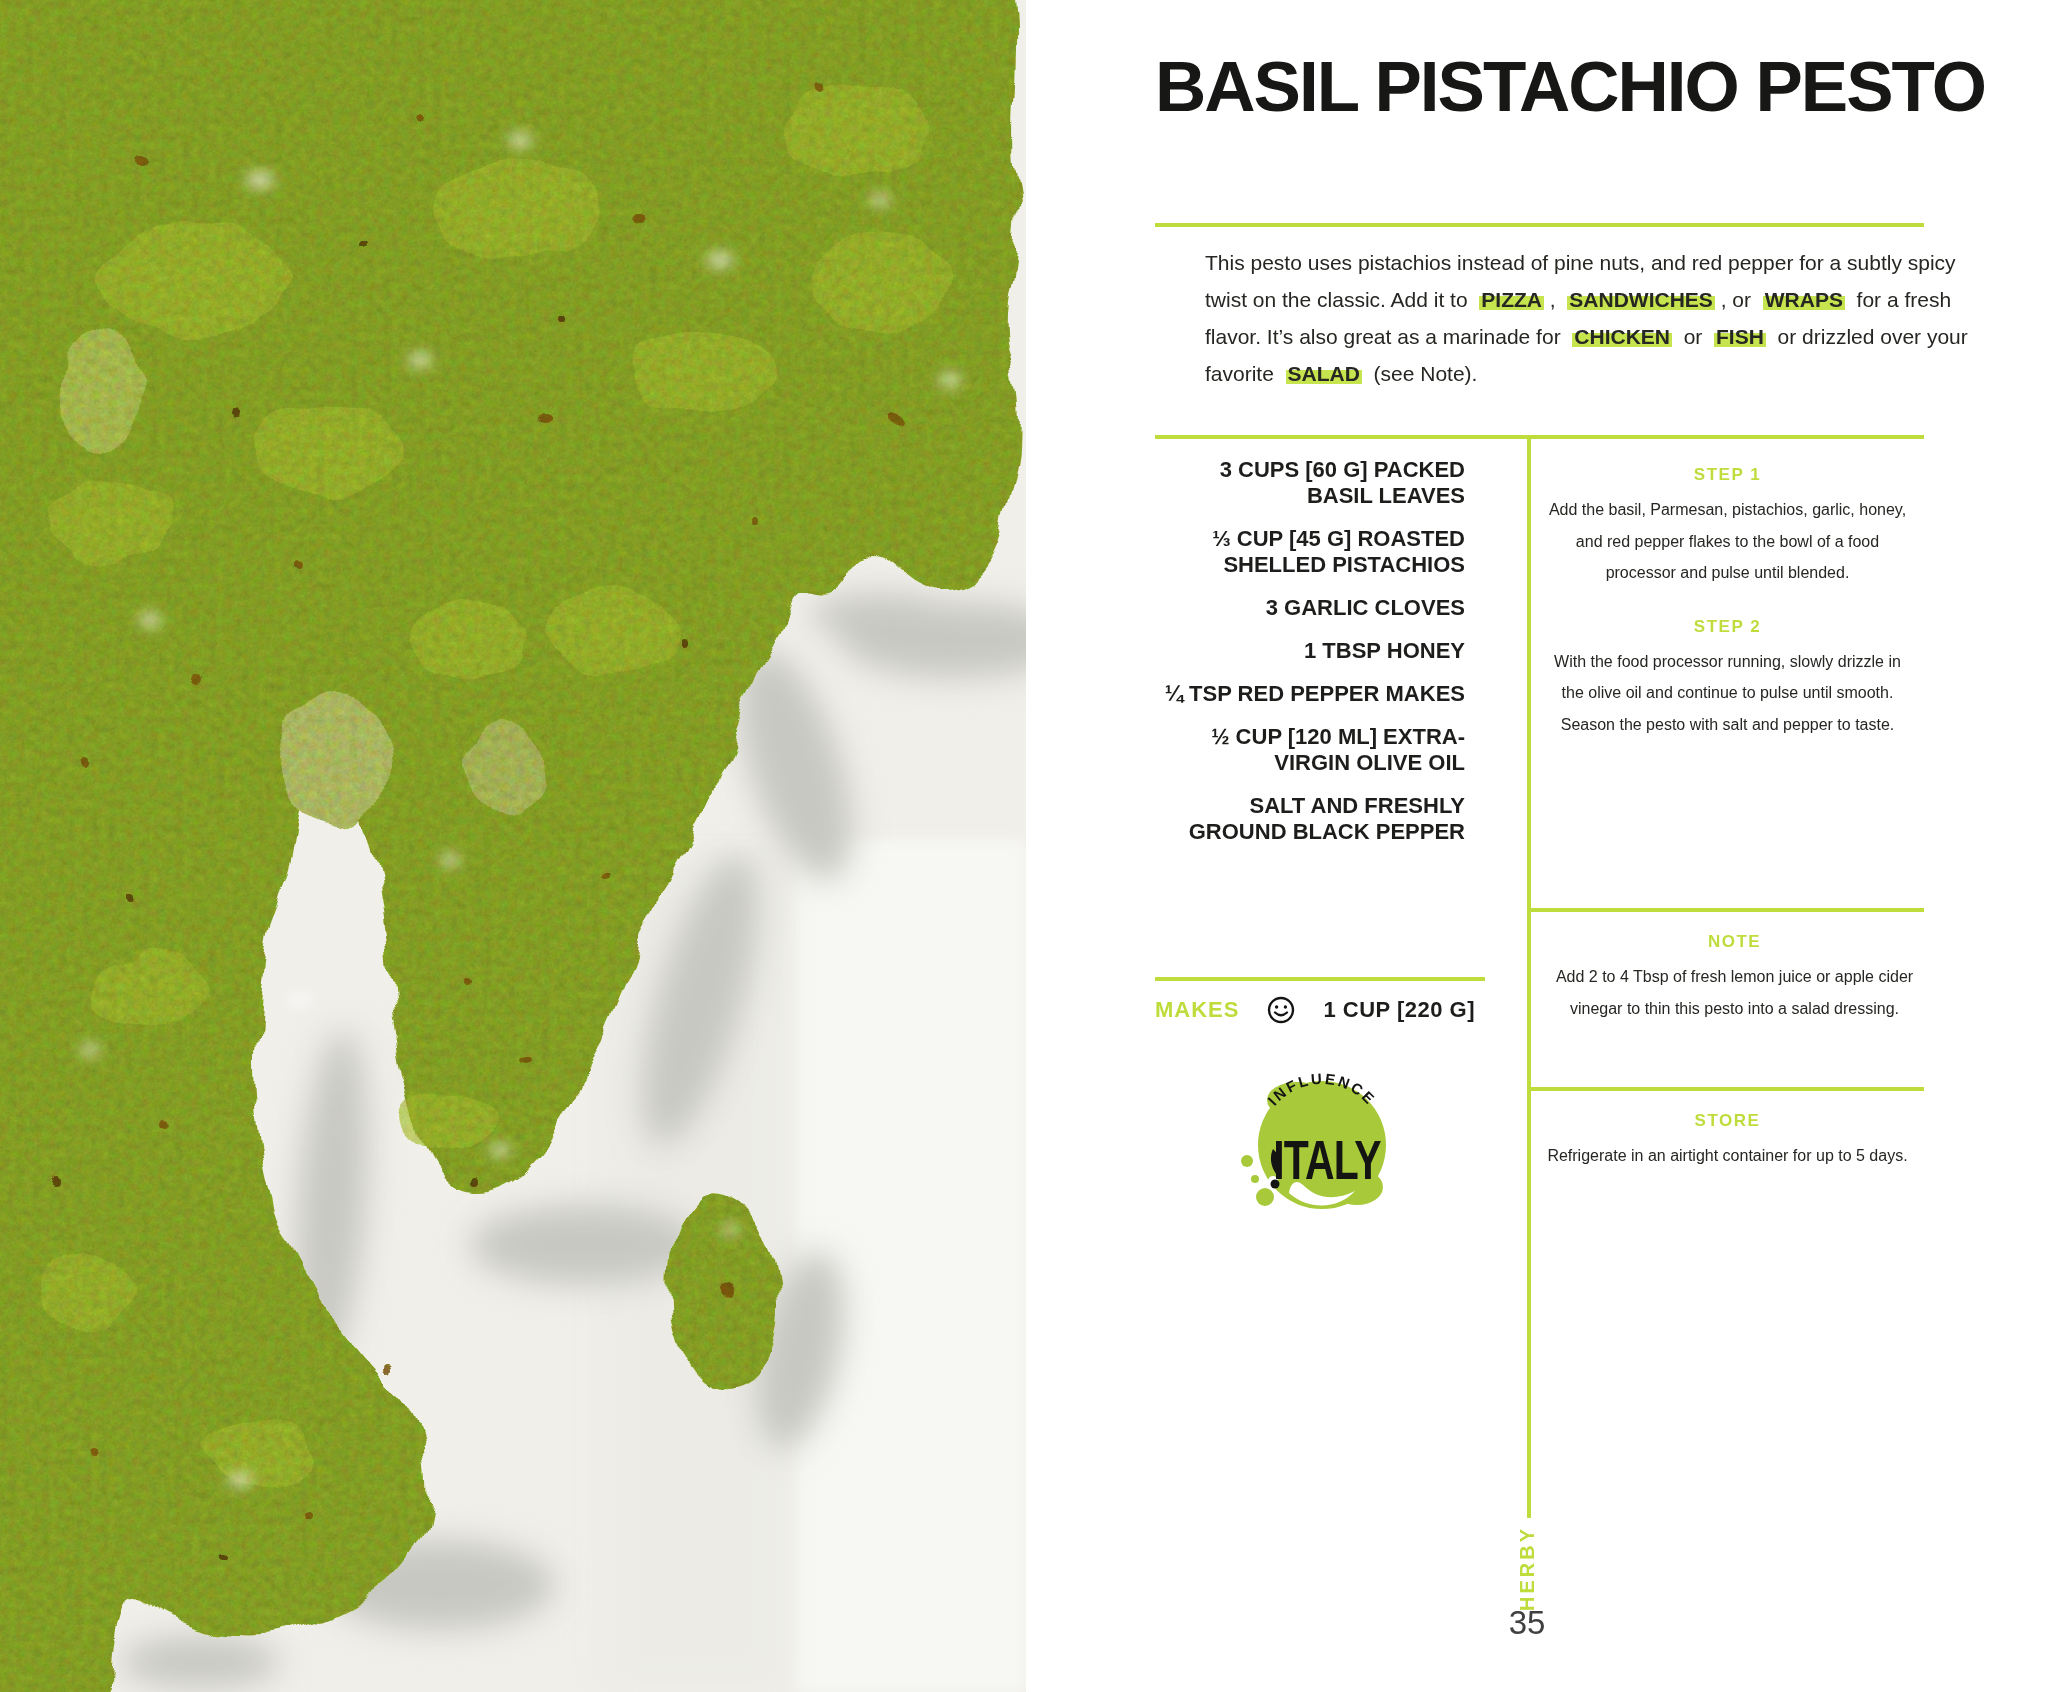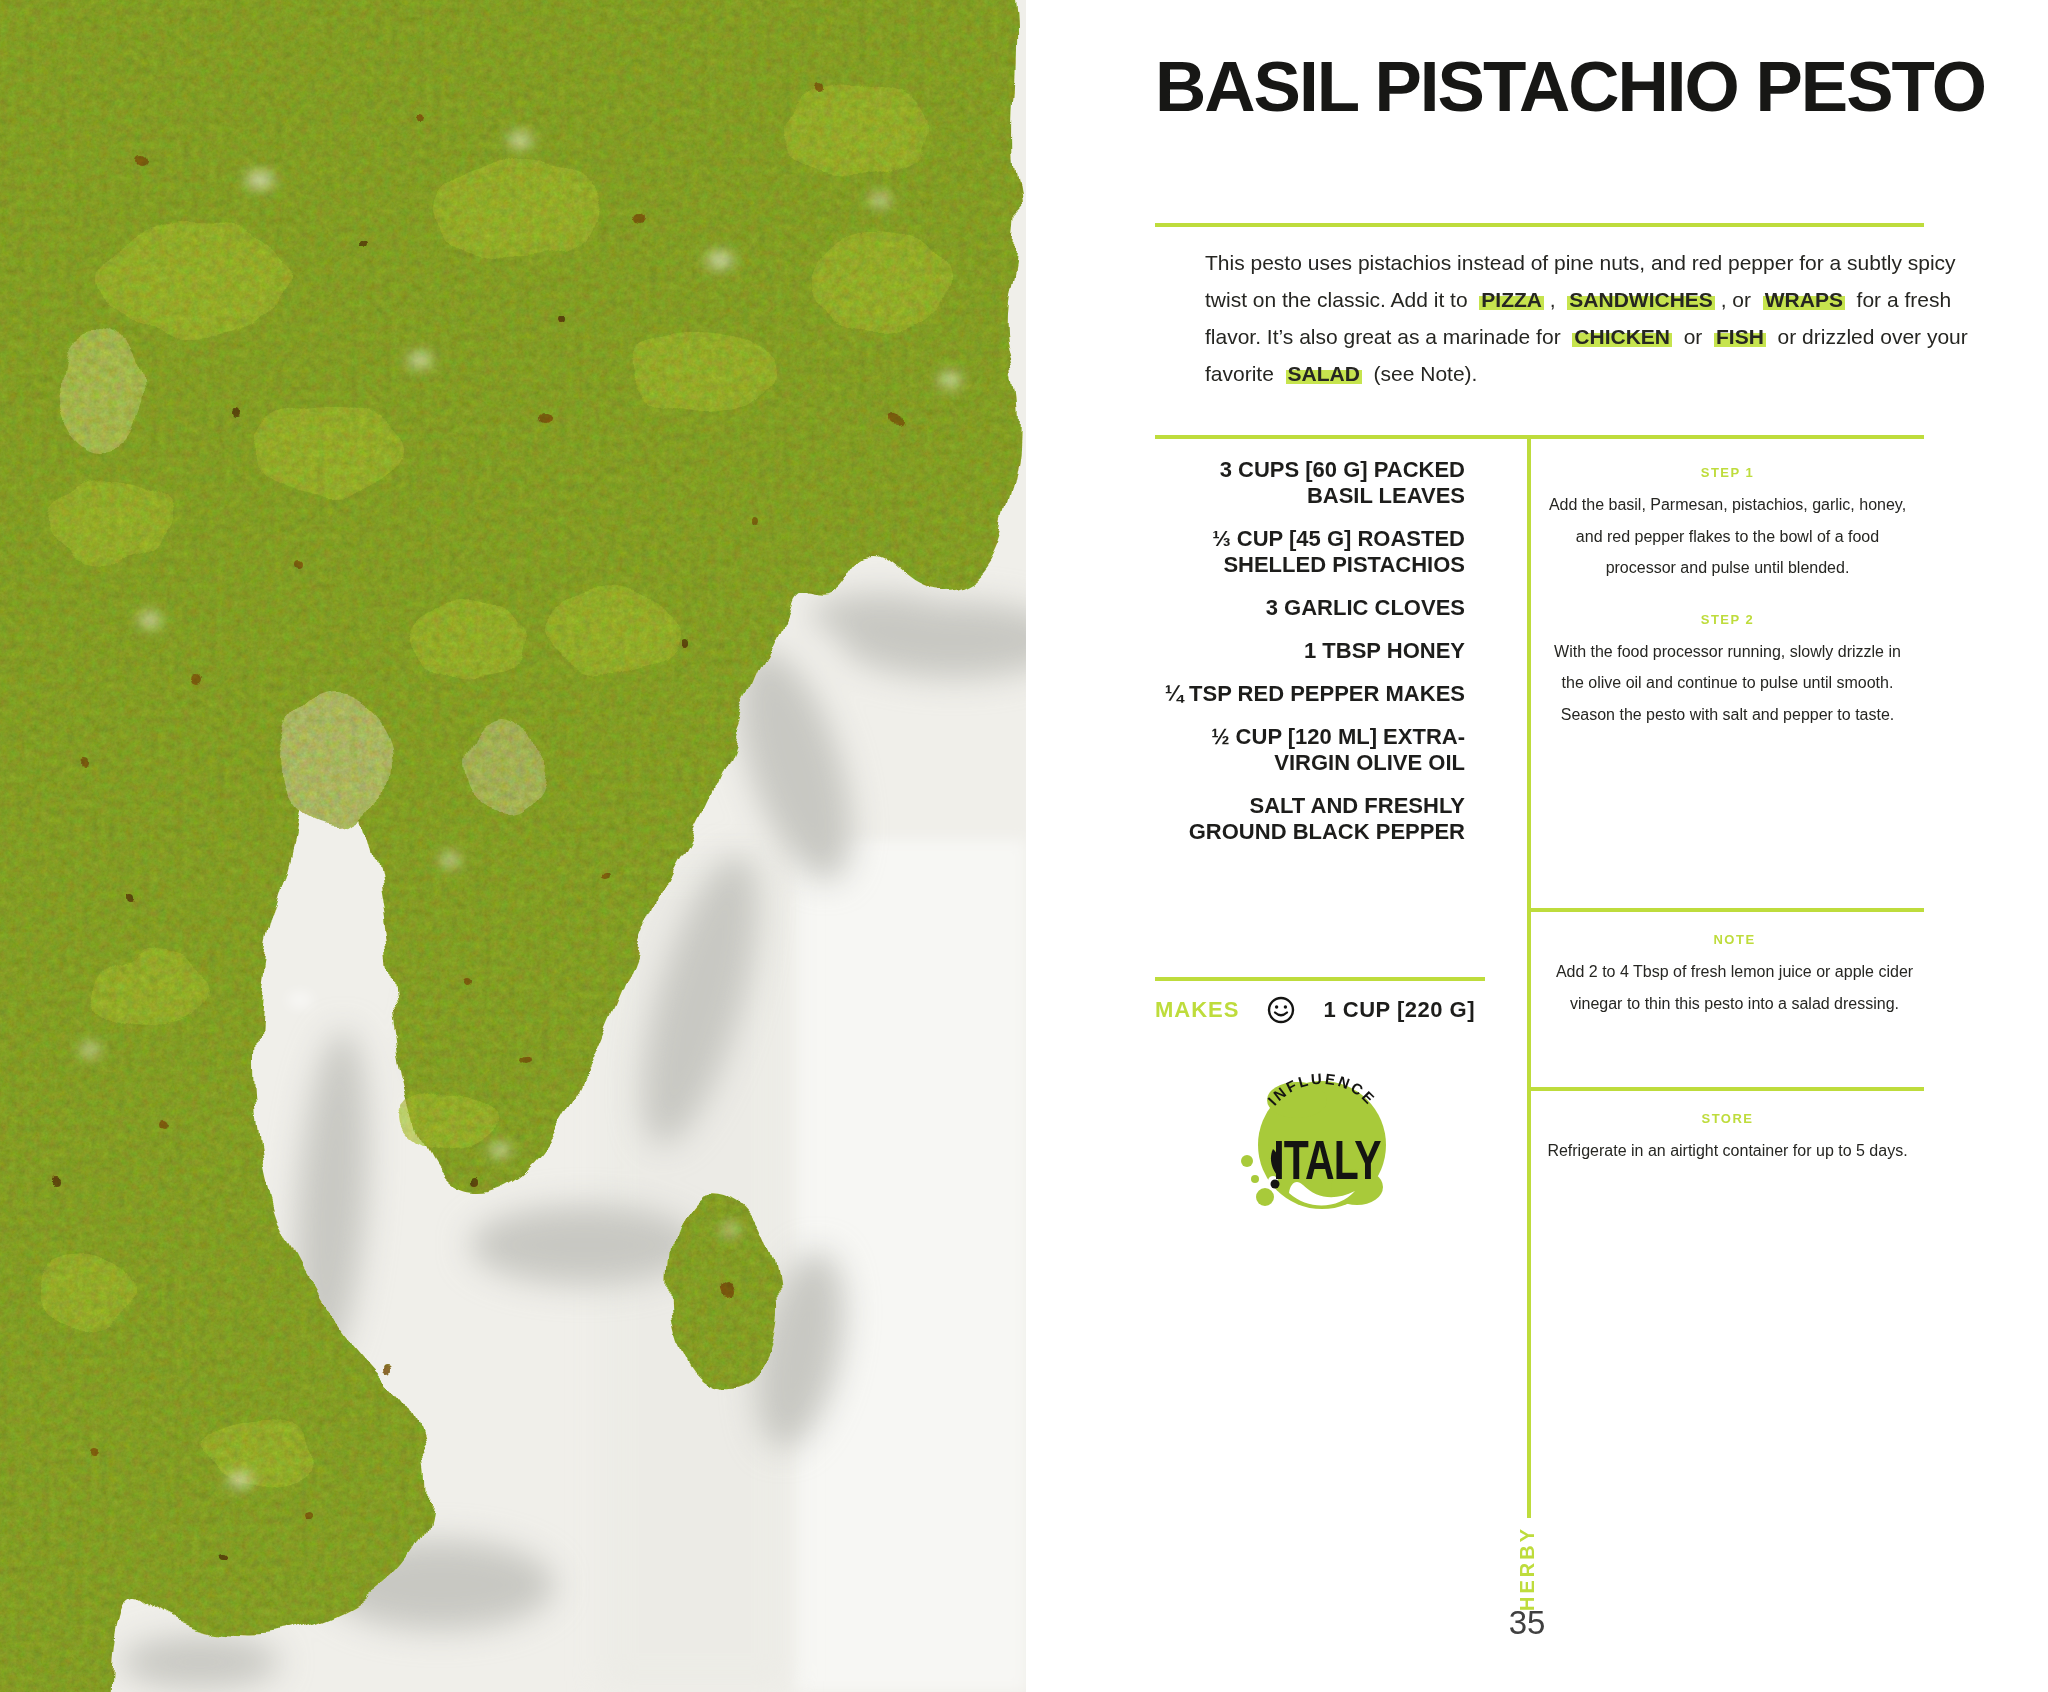--- a/index.html
+++ b/index.html
@@ -37,21 +37,21 @@
   .makes{position:absolute;left:0;top:556px;display:flex;align-items:center;gap:27px;white-space:nowrap;}
   .makes-label{font-size:22px;font-weight:700;letter-spacing:1px;color:var(--lime);}
   .makes-value{font-size:22px;font-weight:700;letter-spacing:.5px;color:#1d1d1b;}
   .smiley{width:30px;height:30px;}
 
   .badge-wrap{position:absolute;left:82px;top:626px;width:162px;height:162px;}
 
   .col-steps{flex:1;border-left:4px solid var(--lime);display:flex;flex-direction:column;text-align:center;}
   .steps-block{height:469px;padding:26px 10px 0 10px;}
   .step{margin-bottom:28px;}
-  .sec-label{font-size:13px;font-weight:700;letter-spacing:1.5px;color:var(--lime);margin-bottom:9px;}
+  .sec-label{font-size:17px;font-weight:700;letter-spacing:1.5px;color:var(--lime);margin-bottom:9px;}
   .sec-text{font-size:16px;line-height:31.5px;color:#262622;}
   .note-block{height:179px;border-top:4px solid var(--lime);padding:20px 10px 0 24px;}
   .store-block{flex:1;border-top:4px solid var(--lime);padding:20px 10px 0 10px;}
 
   .herby{position:absolute;top:1526px;left:372px;transform:translateX(-50%) ;
          writing-mode:vertical-rl;}
   .herby span{display:inline-block;transform:rotate(180deg);writing-mode:vertical-rl;
          font-size:20px;font-weight:700;letter-spacing:3px;color:var(--lime);}
   .pagenum{position:absolute;top:1604px;left:347px;width:50px;text-align:center;
          font-size:33px;color:#404040;}

